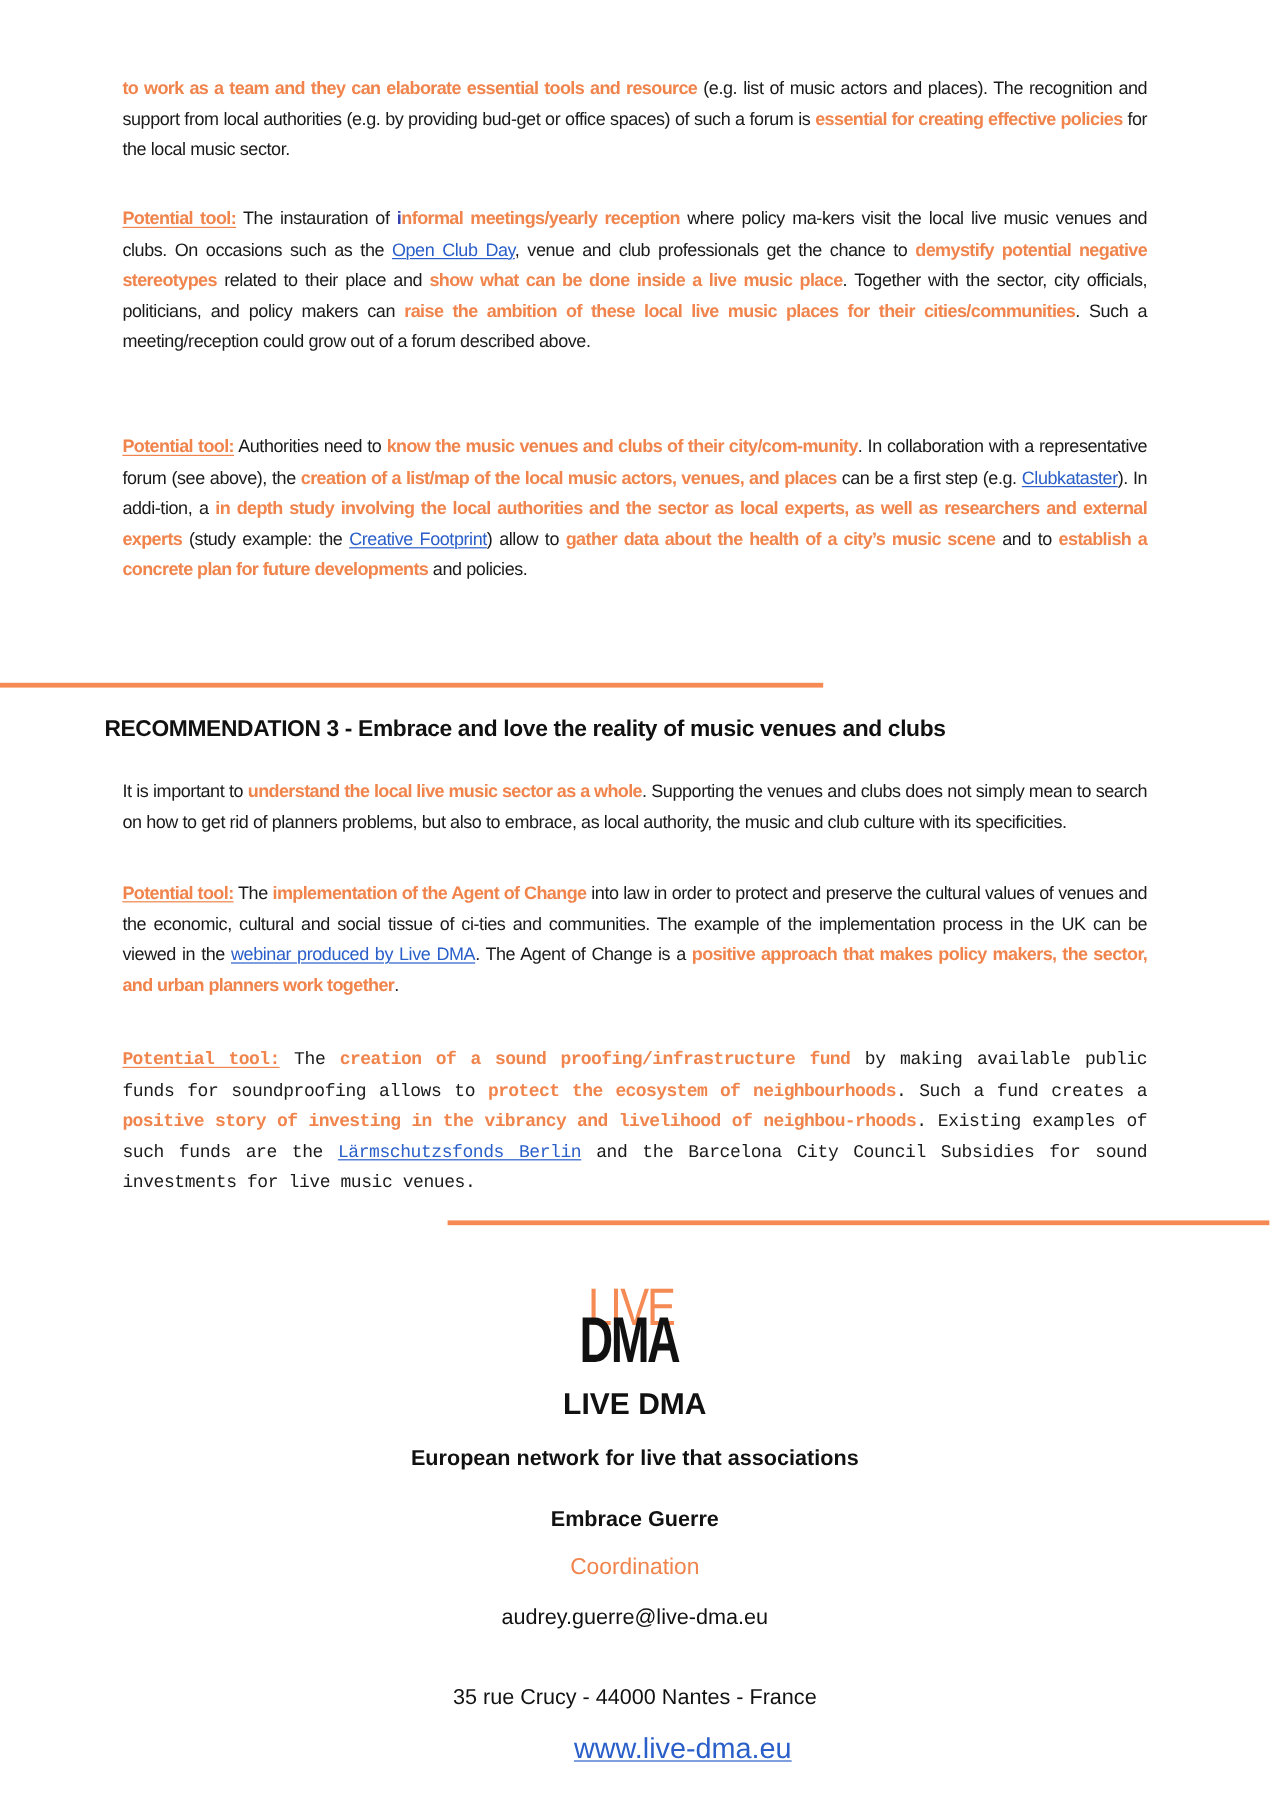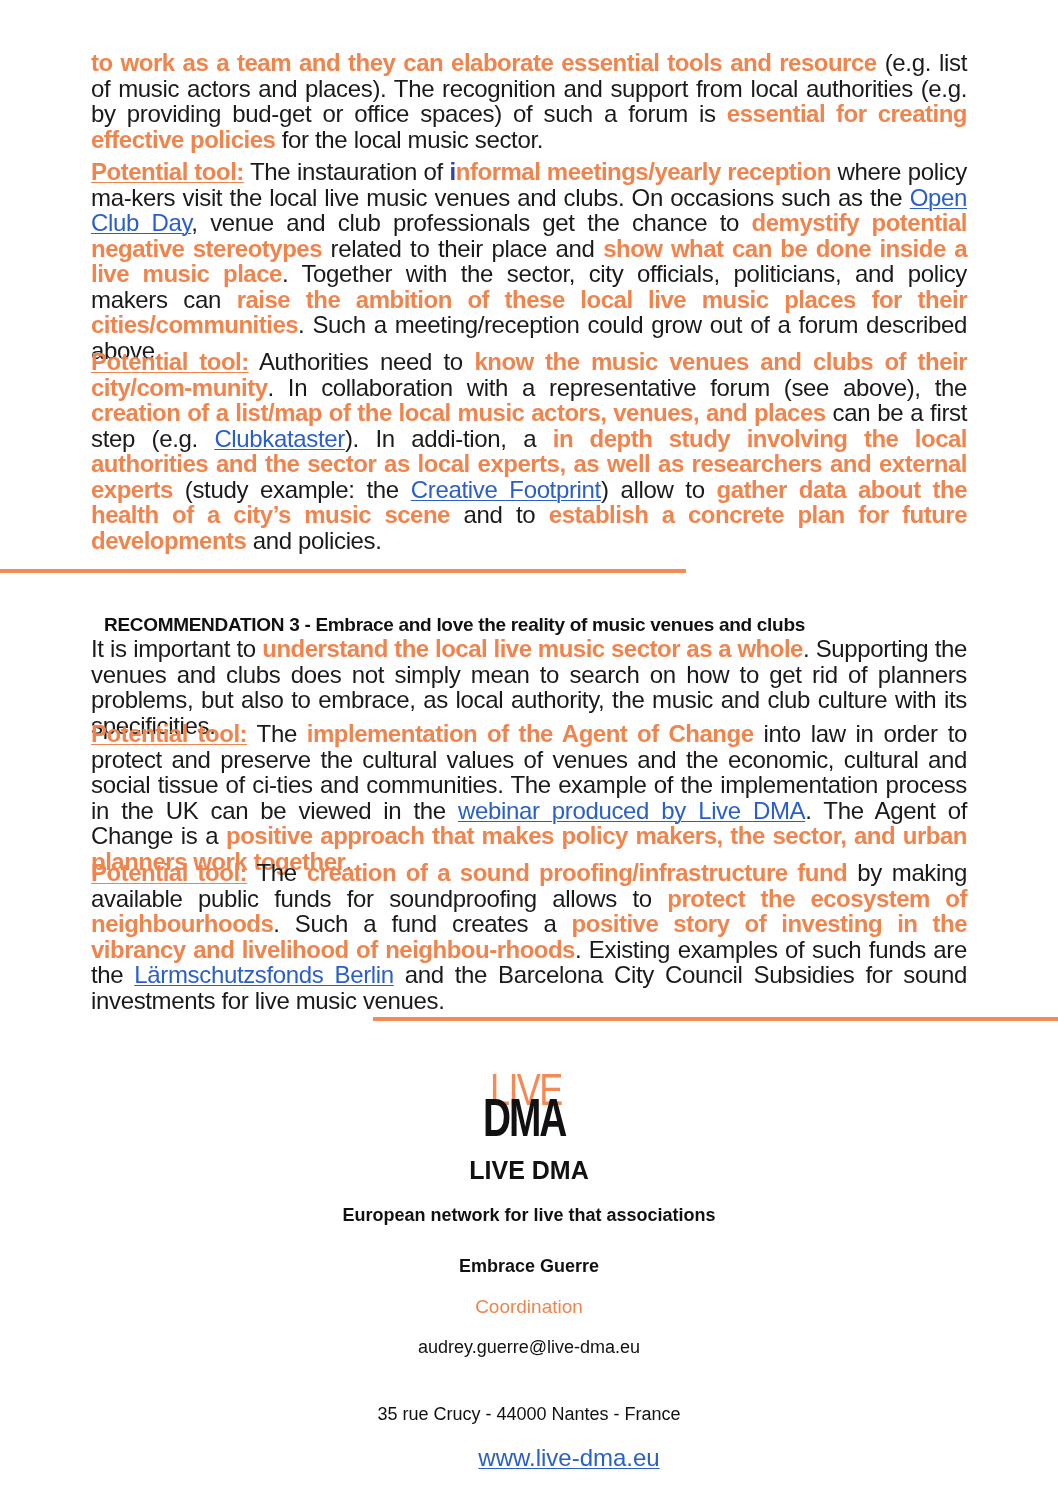--- a/index.html
+++ b/index.html
@@ -1,26 +1,26 @@
 <!DOCTYPE html>
 <html><head>
 <meta charset="utf-8">
 <style>
   html, body { margin: 0; padding: 0; background: #ffffff; }
   body { width: 1058px; height: 1497px; position: relative; overflow: hidden;
          font-family: "Liberation Sans", sans-serif; color: #1a1a1a; }
   .content { position: absolute; left: 87px; width: 884px; }
-  .para { font-size: 24px; line-height: 25.5px; text-align: justify; margin: 4px;
+  .para { font-size: 15px; line-height: 25.5px; text-align: justify; margin: 15px;
           letter-spacing: -0.35px; font-weight: 300; }
   .hl { color: #f0844c; font-weight: bold; letter-spacing: -0.5px; }
   .pt { color: #f0844c; text-decoration: underline; text-decoration-thickness: 1px; text-underline-offset: 2px; }
   .lnk { color: #2a5fc9; text-decoration: underline; text-decoration-thickness: 1px; text-underline-offset: 2px; }
   .blue-i { color: #3340b0; font-weight: bold; }
   .rule { position: absolute; height: 4px; background: #f58a55; }
-  .heading { font-weight: bold; font-size: 19px; letter-spacing: -0.3px; margin: 17px; color: #111; }
+  .heading { font-weight: bold; font-size: 19px; letter-spacing: -0.3px; margin: 0; color: #111; }
   .footer { position: absolute; left: 0; width: 1058px; text-align: center; }
   .logo { position: absolute; left: 483px; top: 1068px; width: 100px; height: 80px; }
   .logo-live { position: absolute; left: 7px; top: 0; font-family: "Liberation Sans", sans-serif;
                font-size: 44px; font-weight: normal; color: #f58a55; letter-spacing: -2px;
                transform: scaleX(0.82); transform-origin: left top; line-height: 44px; }
   .logo-dma { position: absolute; left: 0; top: 22px; font-family: "Liberation Sans", sans-serif;
               font-size: 54px; font-weight: bold; color: #111; letter-spacing: -3px;
               transform: scaleX(0.72); transform-origin: left top; line-height: 54px; }
 </style>
 </head>
@@ -48,21 +48,21 @@
   <h2 class="heading">RECOMMENDATION 3 - Embrace and love the reality of music venues and clubs</h2>
 </div>
 <div class="content" style="top:632px;">
   <p class="para"><span>It is important to </span><span class="hl">understand the local live music sector as a whole</span><span>. Supporting the venues and clubs does not simply mean to search on how to get rid of planners problems, but also to embrace, as local authority, the music and club culture with its specificities.</span></p>
 </div>
 <div class="content" style="top:717px;">
   <p class="para">
     <span class="pt hl">Potential tool:</span><span><span> The </span><span class="hl">implementation of the Agent of Change</span><span> into law in order to protect and preserve the cultural values of venues and the economic, cultural and social tissue of ci-ties and communities. The example of the implementation process in the UK can be viewed in the </span><span class="lnk">webinar produced by Live DMA</span><span>. The Agent of Change is a </span><span class="hl">positive approach that makes policy makers, the sector, and urban planners work together</span><span>.</span></span>
   </p>
 </div>
-<div class="content" style="top:856px;">
+<div class="content" style="top:856px;font-family:Liberation Mono, monospace;">
   <p class="para">
     <span class="pt hl">Potential tool:</span><span><span> The </span><span class="hl">creation of a sound proofing/infrastructure fund</span><span> by making available public funds for soundproofing allows to </span><span class="hl">protect the ecosystem of neighbourhoods</span><span>. Such a fund creates a </span><span class="hl">positive story of investing in the vibrancy and livelihood of neighbou-rhoods</span><span>. Existing examples of such funds are the </span><span class="lnk">Lärmschutzsfonds Berlin</span><span> and the Barcelona City Council Subsidies for sound investments for live music venues.</span></span>
   </p>
 </div>
 
 <div class="rule" style="left:373px; top:1017px; width:685px;"></div>
 
 <div class="logo">
   <div class="logo-live">LIVE</div>
   <div class="logo-dma">DMA</div>

